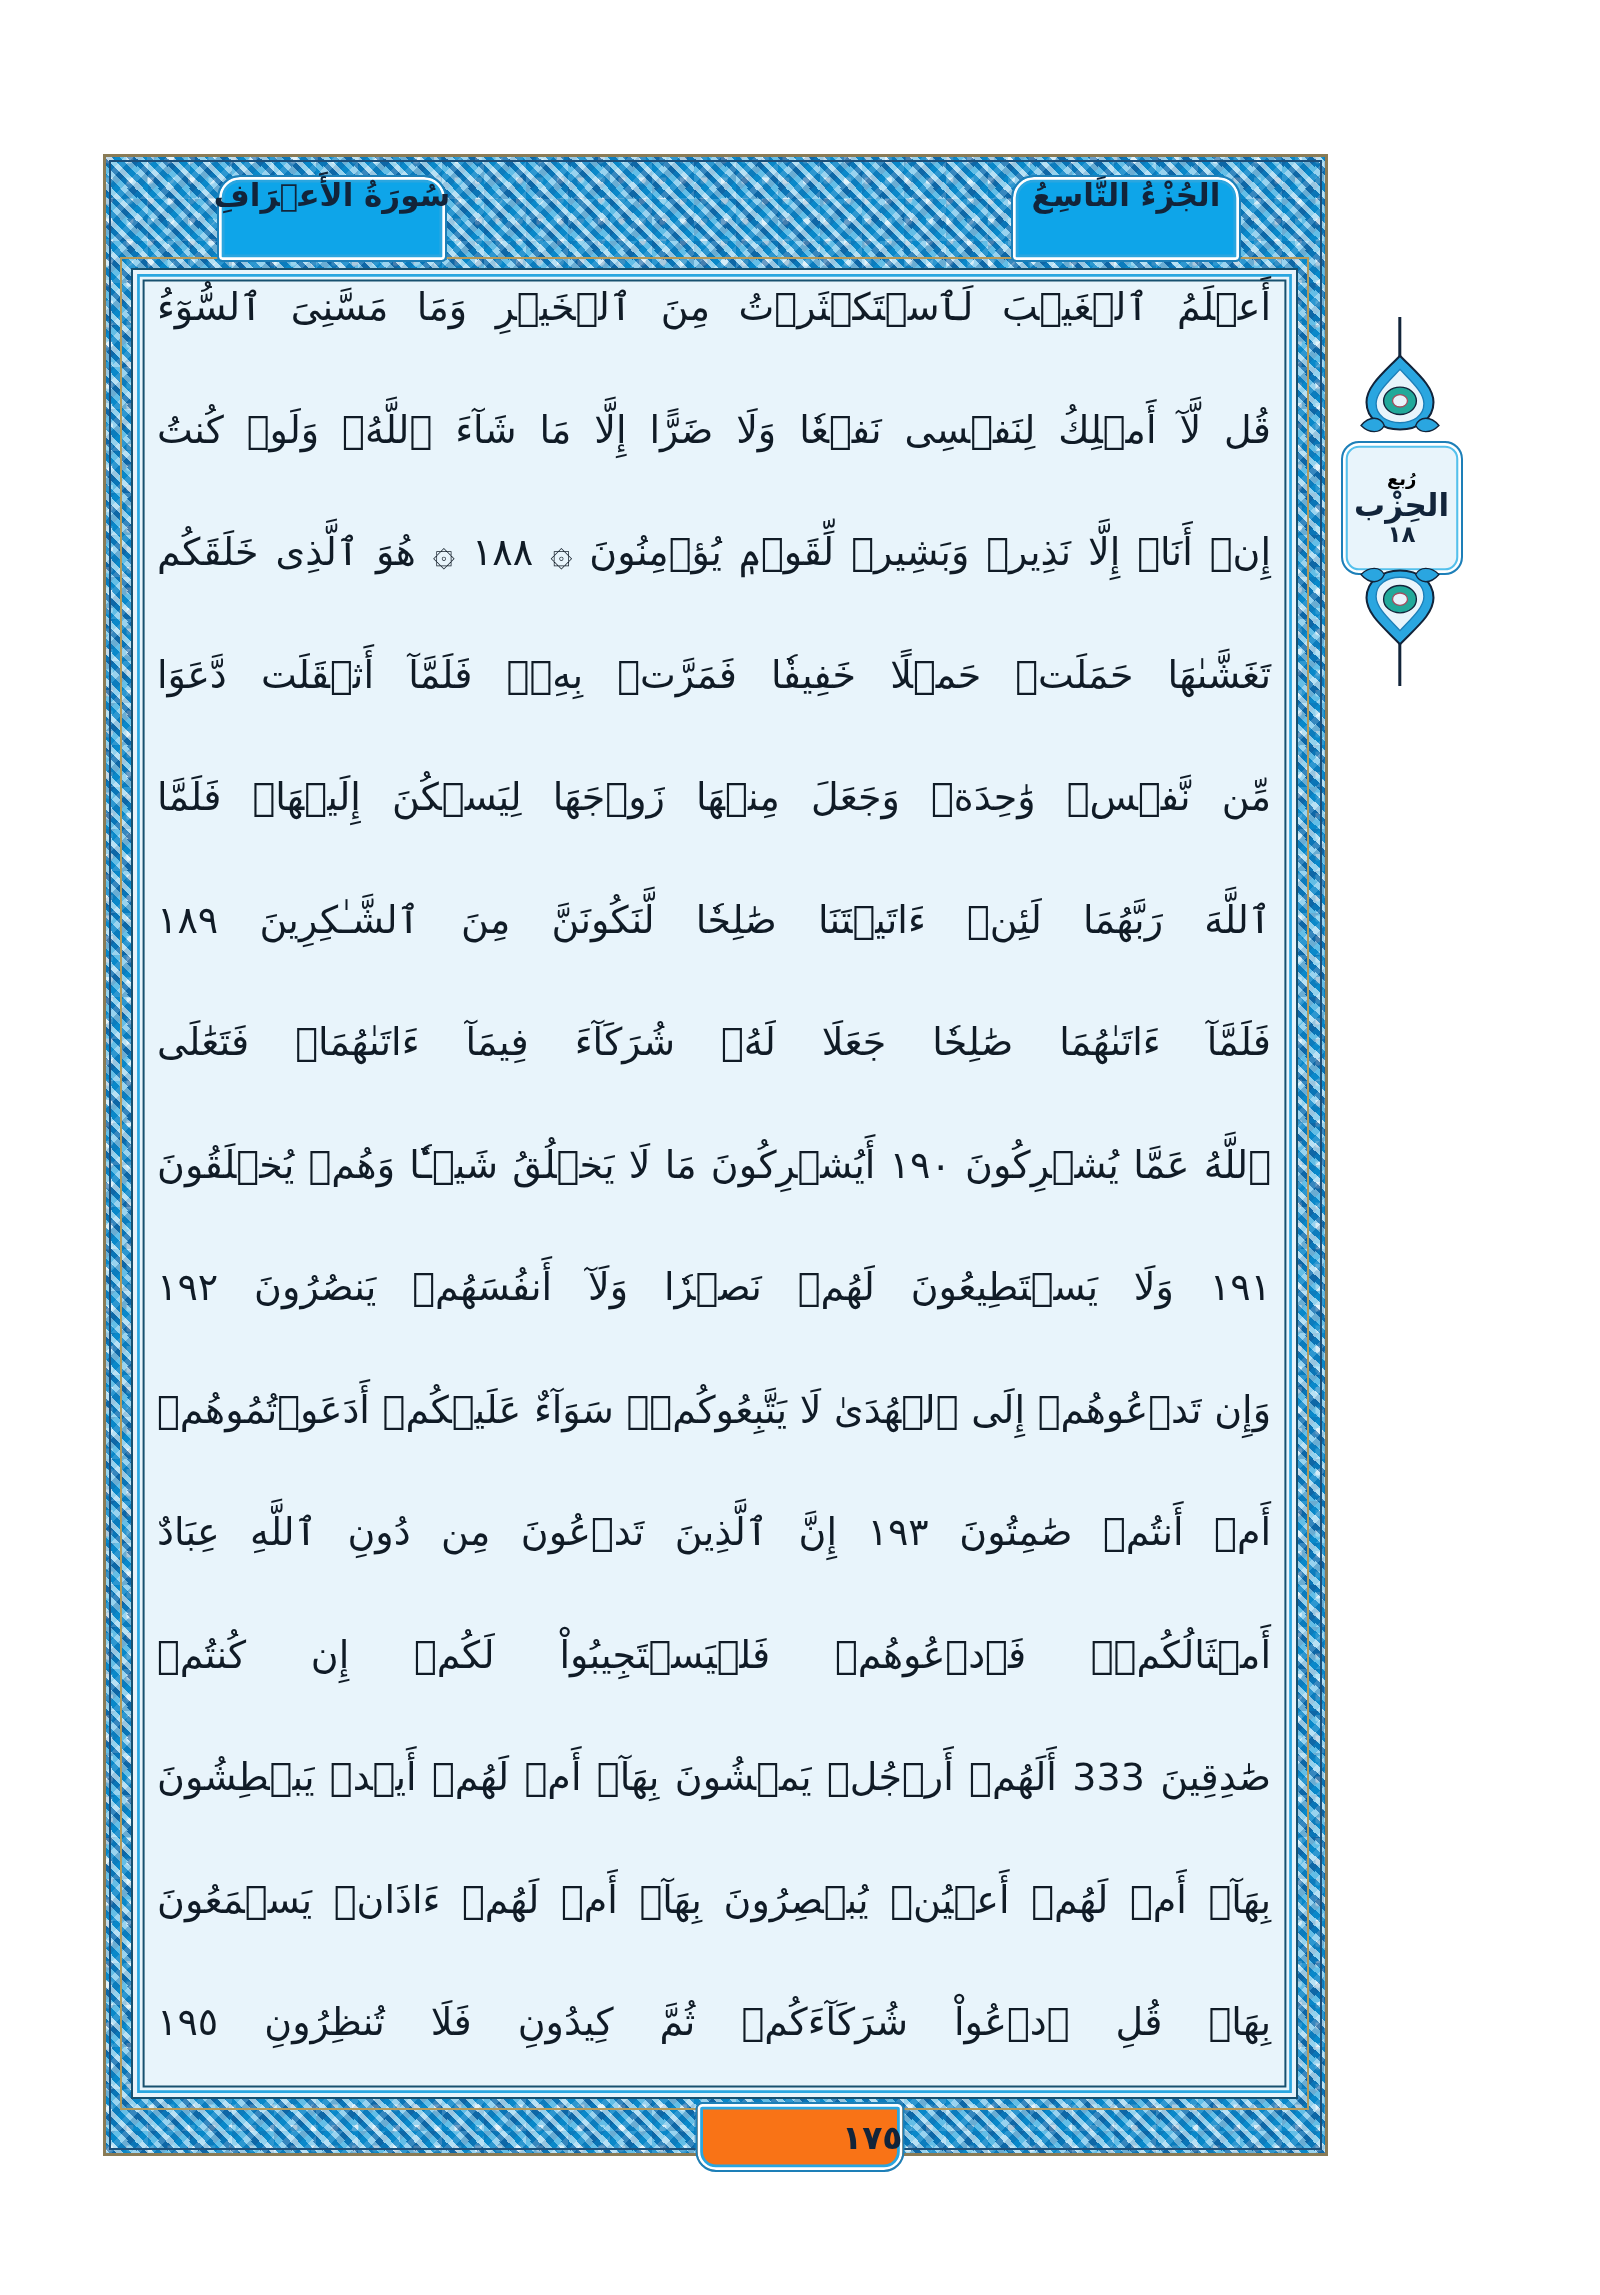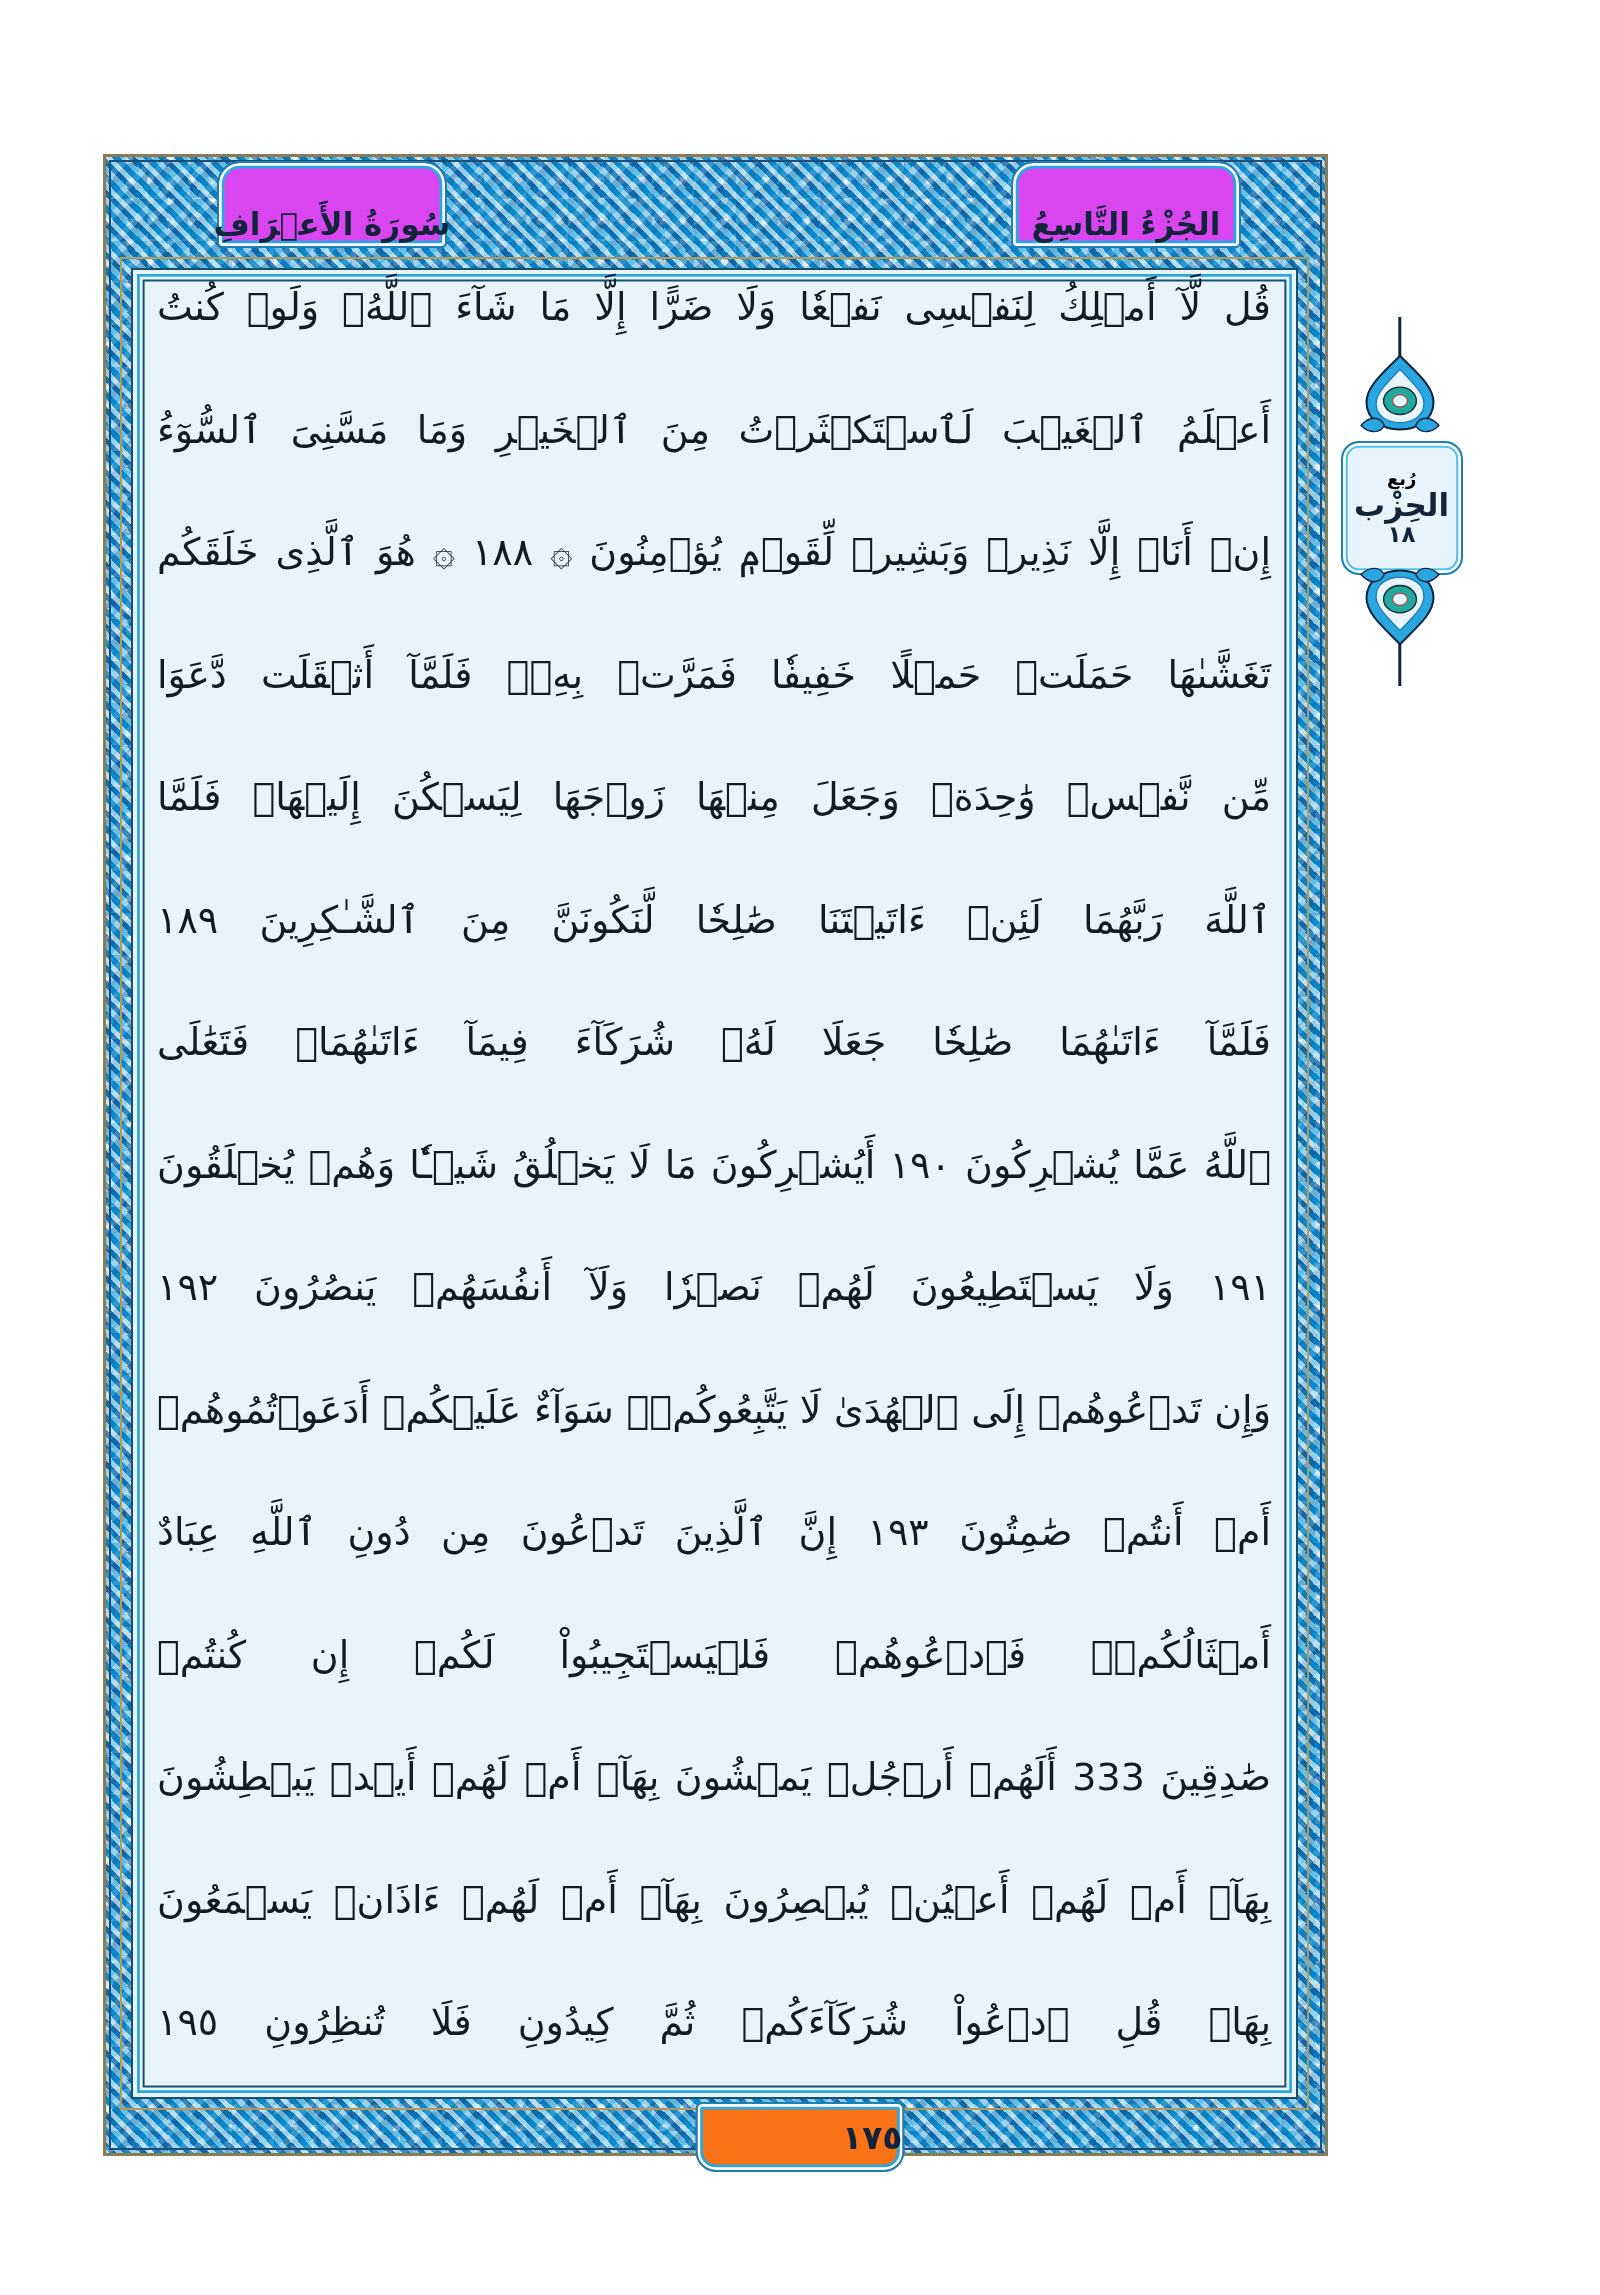--- a/index.html
+++ b/index.html
@@ -73,28 +73,28 @@
     width: 1189px;
     height: 1853px;
     box-sizing: border-box;
     border: 2.1px solid #b39a5c;
     pointer-events: none;
   }
 
   
   .cartouche {
     position: absolute;
-    top: 161px;
+    top: 175px;
     height: 83px;
-    background: #d946ef;
+    background: #0ea5e9;
     border: 2.7px solid #1d7fb8;
     border-radius: 23px 23px 5.5px 5.5px;
     box-shadow: inset 0 0 0 2.7px #ffffff, inset 0 0 0 5.5px #2aa6e0;
     display: flex;
-    align-items: flex-end;
+    align-items: flex-start;
     justify-content: center;
     z-index: 5;
   }
   .cartouche span {
     font-family: "DejaVu Sans", sans-serif;
     font-size: 31px;
     font-weight: bold;
     color: #12243a;
     direction: rtl;
     white-space: nowrap;
@@ -240,22 +240,22 @@
       <path d="M75 24 C92 42 110 58 110 74 C110 92 94 102 75 102 C56 102 40 92 40 74 C40 58 58 42 75 24 Z" fill="#e8f4fb" stroke="#1d7fb8" stroke-width="2"></path>
       <ellipse cx="75" cy="70" rx="24" ry="20" fill="#21a99a" stroke="#12243a" stroke-width="2"></ellipse>
       <ellipse cx="75" cy="70" rx="11" ry="9" fill="#e8f4fb" stroke="#a05060" stroke-width="2"></ellipse>
       <path d="M18 106 C30 92 46 92 52 106 C46 118 30 118 18 106 Z" fill="#2aa6e0" stroke="#12243a" stroke-width="2"></path>
       <path d="M132 106 C120 92 104 92 98 106 C104 118 120 118 132 106 Z" fill="#2aa6e0" stroke="#12243a" stroke-width="2"></path>
     </svg>
     <div class="hizb-spike bottom"></div>
   </div>
 
   <div class="text-block">
+    <div class="ayah-line">أَعۡلَمُ ٱلۡغَيۡبَ لَٱسۡتَكۡثَرۡتُ مِنَ ٱلۡخَيۡرِ وَمَا مَسَّنِىَ ٱلسُّوٓءُ</div>
     <div class="ayah-line">قُل لَّآ أَمۡلِكُ لِنَفۡسِى نَفۡعٗا وَلَا ضَرًّا إِلَّا مَا شَآءَ ٱللَّهُۚ وَلَوۡ كُنتُ</div>
-    <div class="ayah-line">أَعۡلَمُ ٱلۡغَيۡبَ لَٱسۡتَكۡثَرۡتُ مِنَ ٱلۡخَيۡرِ وَمَا مَسَّنِىَ ٱلسُّوٓءُ</div>
     <div class="ayah-line">إِنۡ أَنَا۠ إِلَّا نَذِيرٞ وَبَشِيرٞ لِّقَوۡمٖ يُؤۡمِنُونَ ۞ ١٨٨ ۞ هُوَ ٱلَّذِى خَلَقَكُم</div>
     <div class="ayah-line">تَغَشَّىٰهَا حَمَلَتۡ حَمۡلًا خَفِيفٗا فَمَرَّتۡ بِهِۦۖ فَلَمَّآ أَثۡقَلَت دَّعَوَا</div>
     <div class="ayah-line">مِّن نَّفۡسٖ وَٰحِدَةٖ وَجَعَلَ مِنۡهَا زَوۡجَهَا لِيَسۡكُنَ إِلَيۡهَاۖ فَلَمَّا</div>
     <div class="ayah-line">ٱللَّهَ رَبَّهُمَا لَئِنۡ ءَاتَيۡتَنَا صَٰلِحٗا لَّنَكُونَنَّ مِنَ ٱلشَّـٰكِرِينَ ١٨٩</div>
     <div class="ayah-line">فَلَمَّآ ءَاتَىٰهُمَا صَٰلِحٗا جَعَلَا لَهُۥ شُرَكَآءَ فِيمَآ ءَاتَىٰهُمَاۚ فَتَعَٰلَى</div>
     <div class="ayah-line">ٱللَّهُ عَمَّا يُشۡرِكُونَ ١٩٠ أَيُشۡرِكُونَ مَا لَا يَخۡلُقُ شَيۡـٔٗا وَهُمۡ يُخۡلَقُونَ</div>
     <div class="ayah-line">١٩١ وَلَا يَسۡتَطِيعُونَ لَهُمۡ نَصۡرٗا وَلَآ أَنفُسَهُمۡ يَنصُرُونَ ١٩٢</div>
     <div class="ayah-line">وَإِن تَدۡعُوهُمۡ إِلَى ٱلۡهُدَىٰ لَا يَتَّبِعُوكُمۡۚ سَوَآءٌ عَلَيۡكُمۡ أَدَعَوۡتُمُوهُمۡ</div>
     <div class="ayah-line">أَمۡ أَنتُمۡ صَٰمِتُونَ ١٩٣ إِنَّ ٱلَّذِينَ تَدۡعُونَ مِن دُونِ ٱللَّهِ عِبَادٌ</div>
     <div class="ayah-line">أَمۡثَالُكُمۡۖ فَٱدۡعُوهُمۡ فَلۡيَسۡتَجِيبُواْ لَكُمۡ إِن كُنتُمۡ</div>

